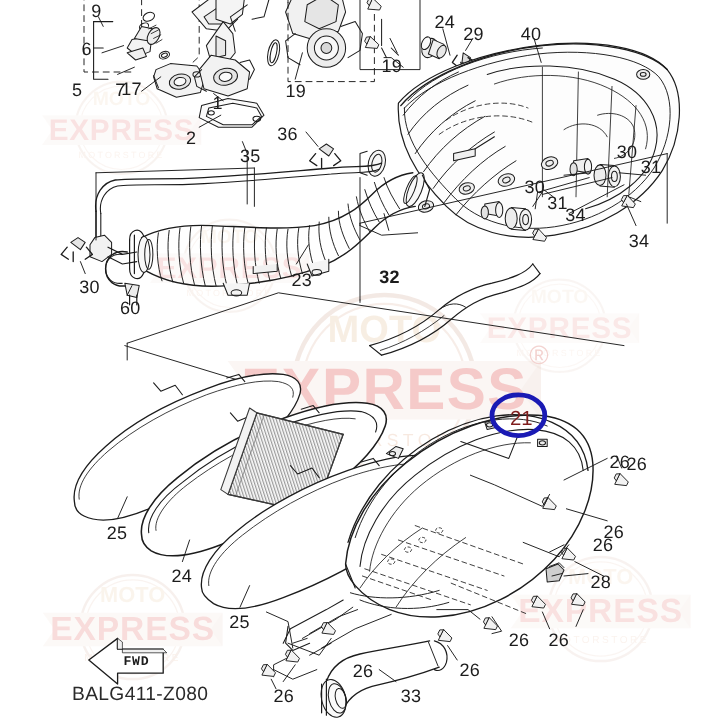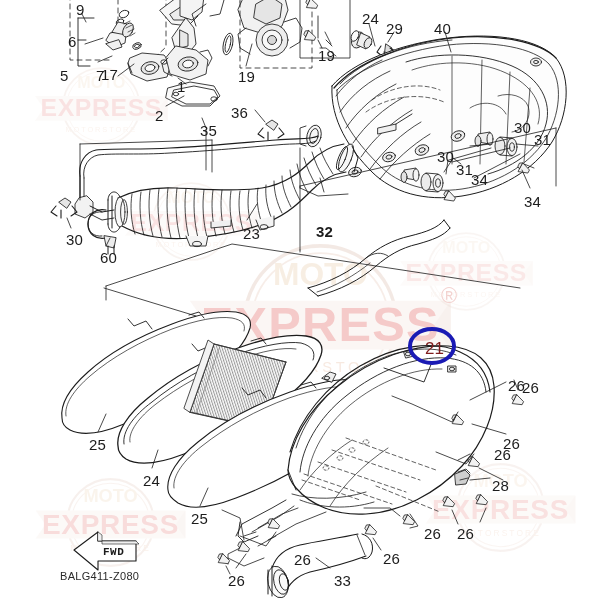--- a/index.html
+++ b/index.html
@@ -18,21 +18,21 @@
     font-family:"Liberation Sans", sans-serif;
     font-size:15px;
     color:#1c1c1c;
     letter-spacing:0.2px;
     white-space:nowrap;
     line-height:1;
   }
   .diagcode{
     position:absolute;
     font-family:"Liberation Sans", sans-serif;
-    font-size:11px;
+    font-size:16px;
     color:#2a2a2a;
     letter-spacing:0.3px;
     white-space:nowrap;
   }
   .fwdtxt{
     position:absolute;
     font-family:Liberation Mono, monospace;
     font-size:11px;
     font-weight:bold;
     color:#1c1c1c;

